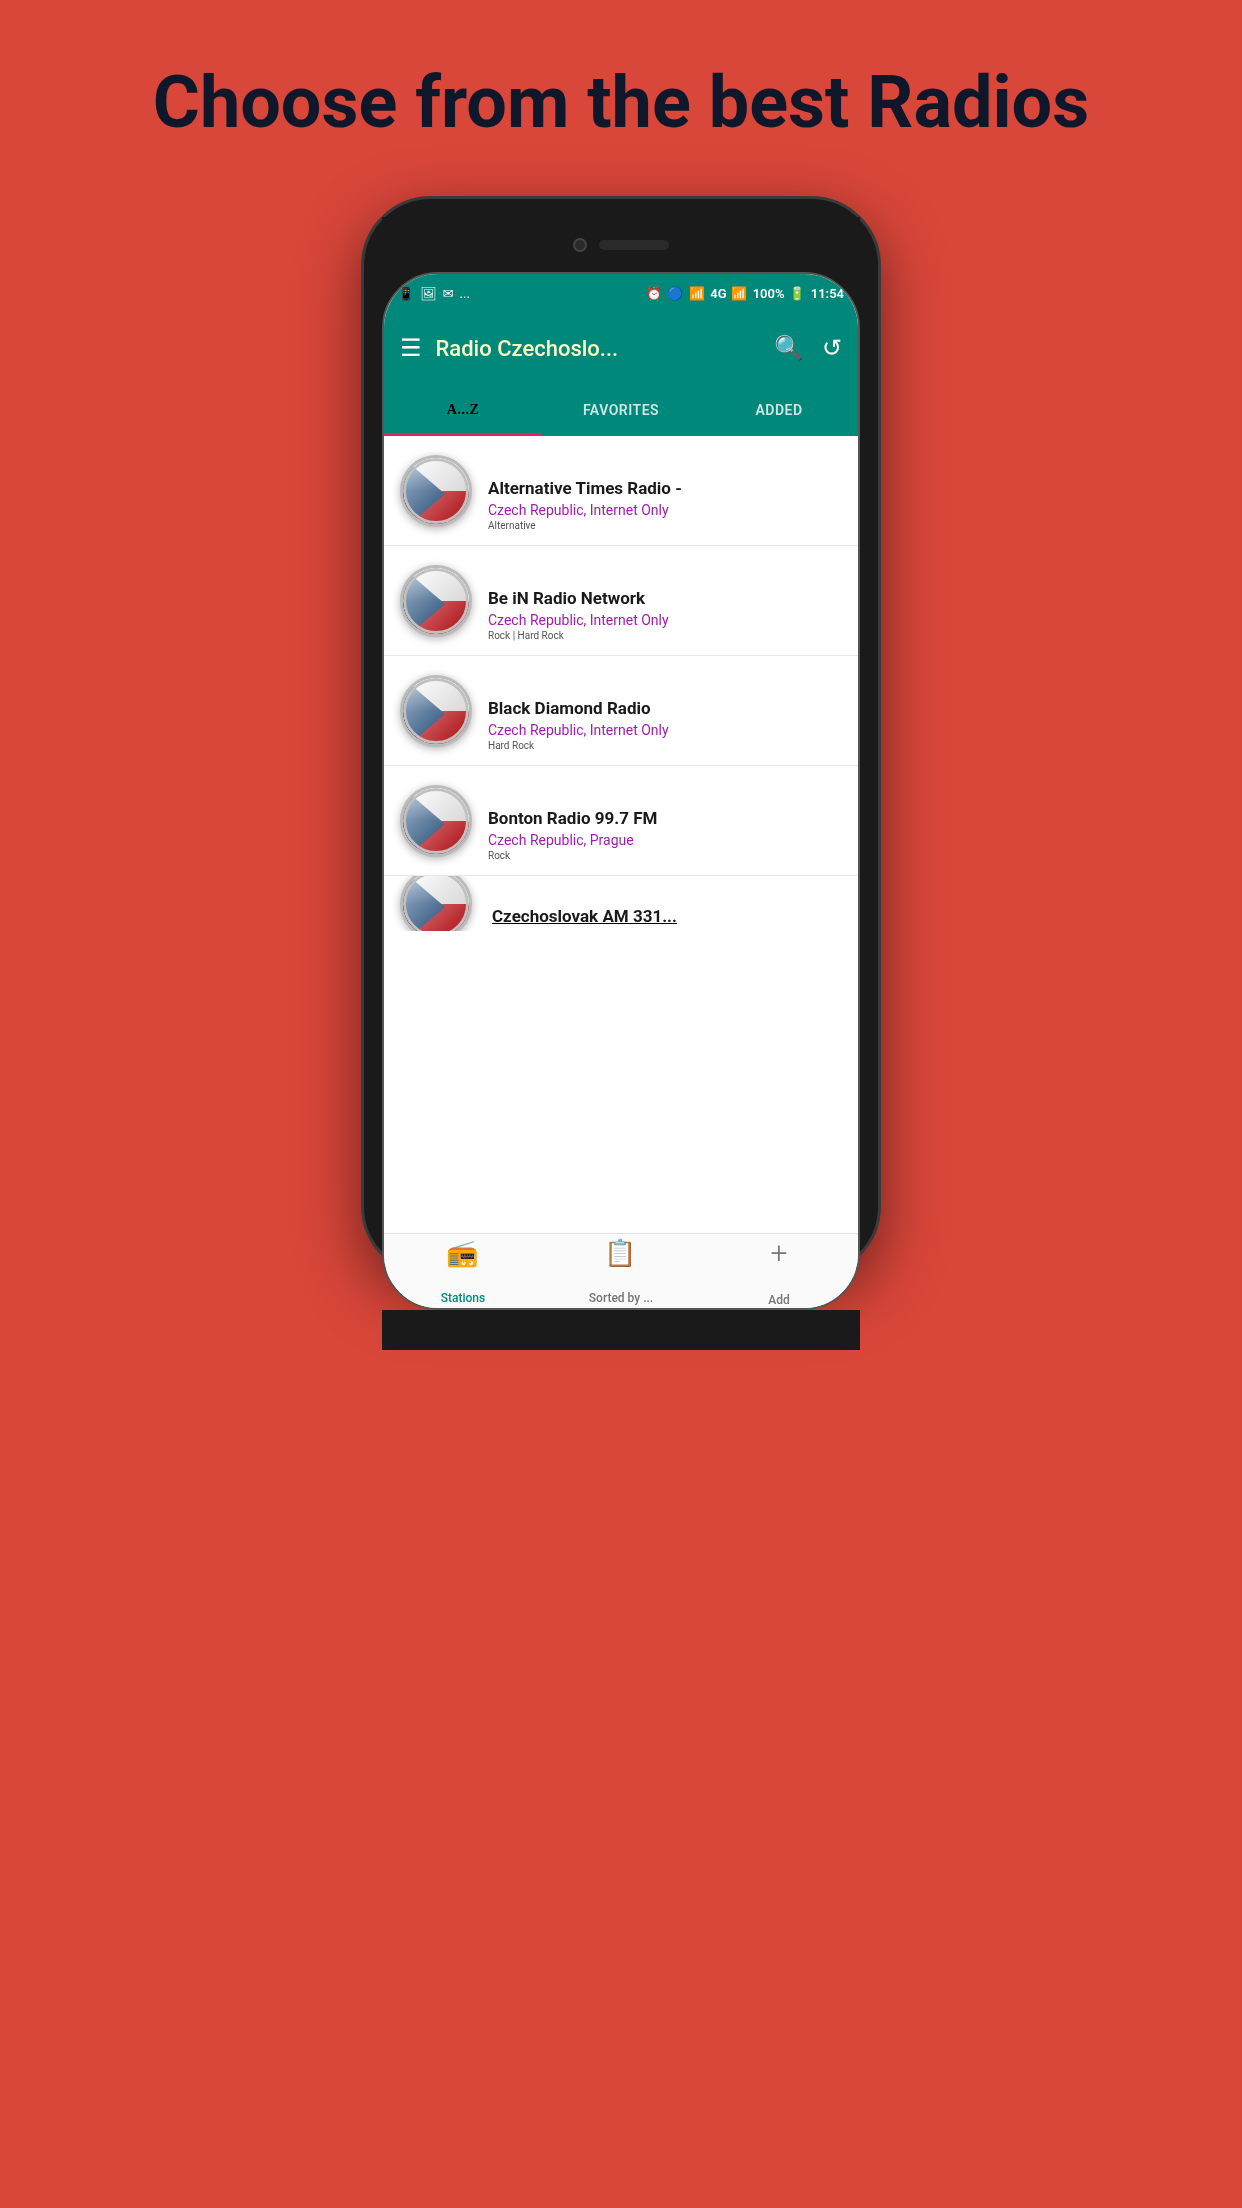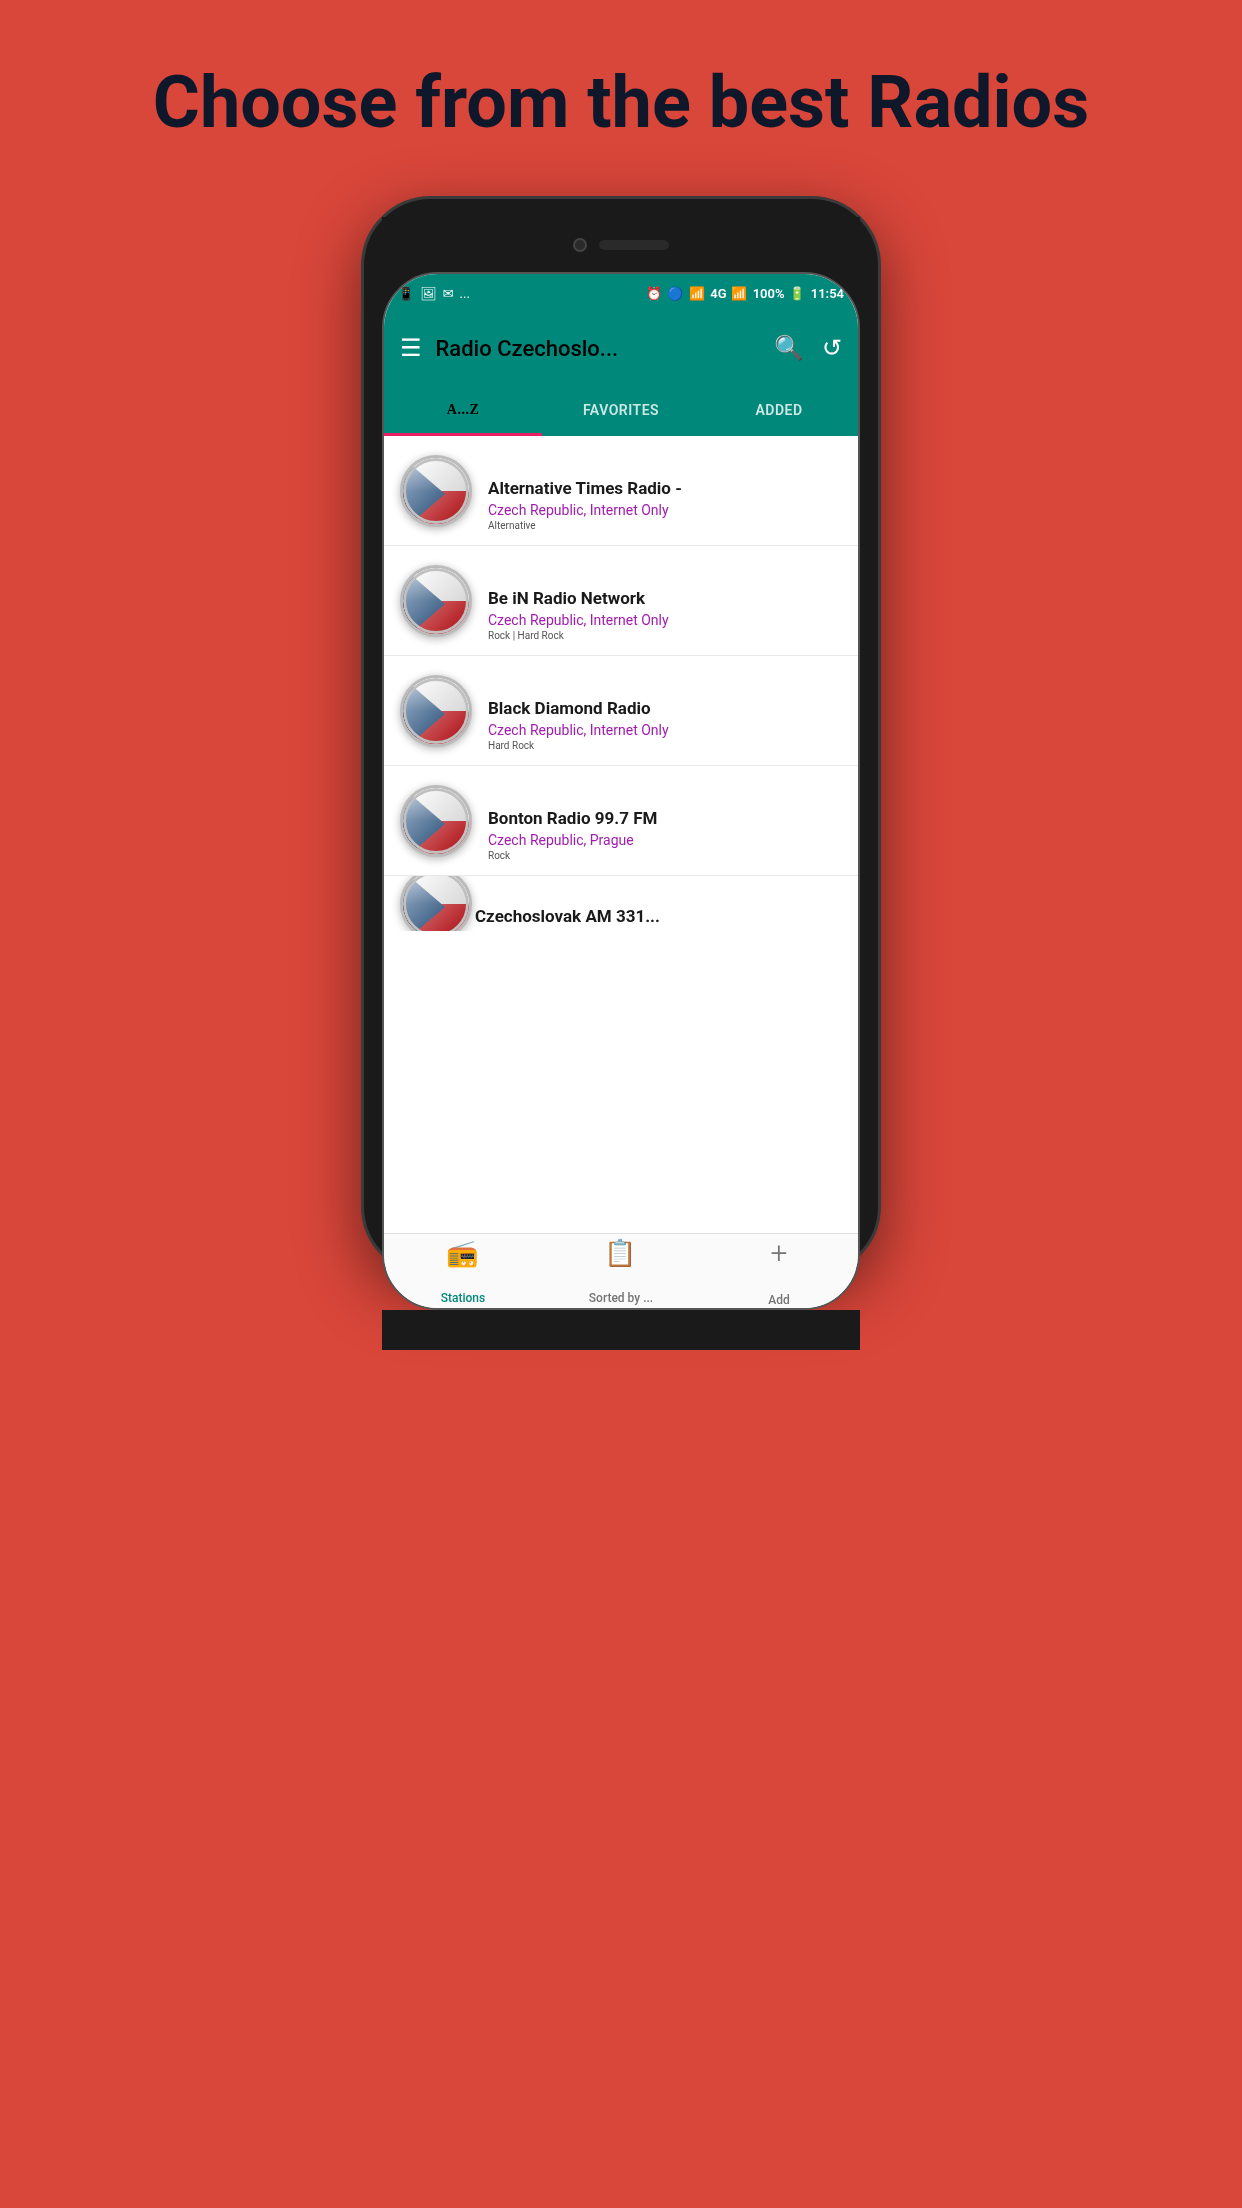--- a/index.html
+++ b/index.html
@@ -114,21 +114,21 @@
       flex-shrink: 0;
     }
 
     .menu-icon {
       color: white;
       font-size: 24px;
       cursor: pointer;
     }
 
     .app-title {
-      color: #000000;
+      color: #fef9c3;
       font-size: 22px;
       font-weight: 500;
       flex: 1;
     }
 
     .app-bar-icons {
       display: flex;
       gap: 18px;
     }
 
@@ -282,23 +282,24 @@
     .radio-genre {
       font-size: 10px;
       color: #555;
     }
 
     
     .radio-item-partial {
       display: flex;
       align-items: center;
       padding: 14px 16px;
-      gap: 3px;
+      gap: 20px;
       height: 55px;
       overflow: hidden;
+      text-decoration: underline;
     }
 
     
     .bottom-nav {
       background: #fafafa;
       height: 75px;
       display: flex;
       border-top: 1px solid #e0e0e0;
       flex-shrink: 0;
     }

